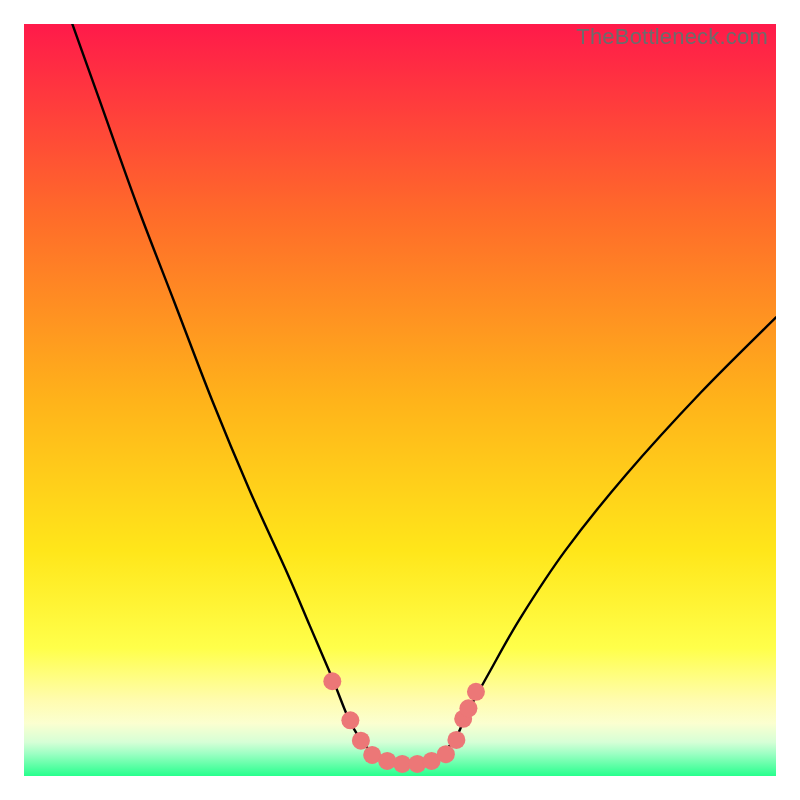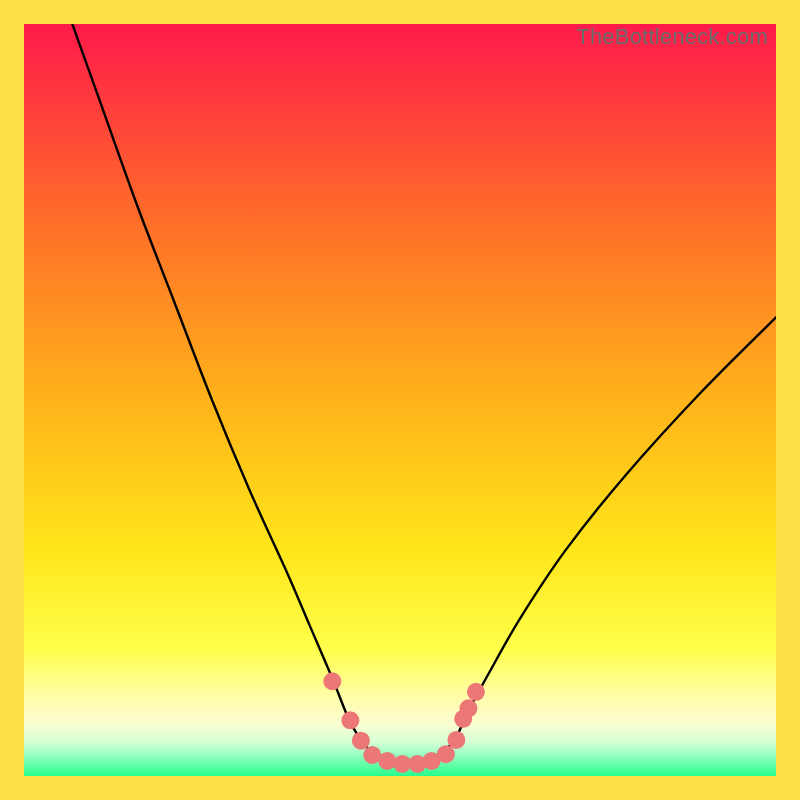--- a/index.html
+++ b/index.html
@@ -10,21 +10,21 @@
     background: #000;
     overflow: hidden;
     font-family: Arial, Helvetica, sans-serif;
   }
   .frame {
     position: absolute;
     left: 0;
     top: 0;
     width: 800px;
     height: 800px;
-    background: #fde047;
+    background: #ffffff;
   }
   .plot {
     position: absolute;
     left: 24px;
     top: 24px;
     width: 752px;
     height: 752px;
     overflow: hidden;
   }
   .watermark {

